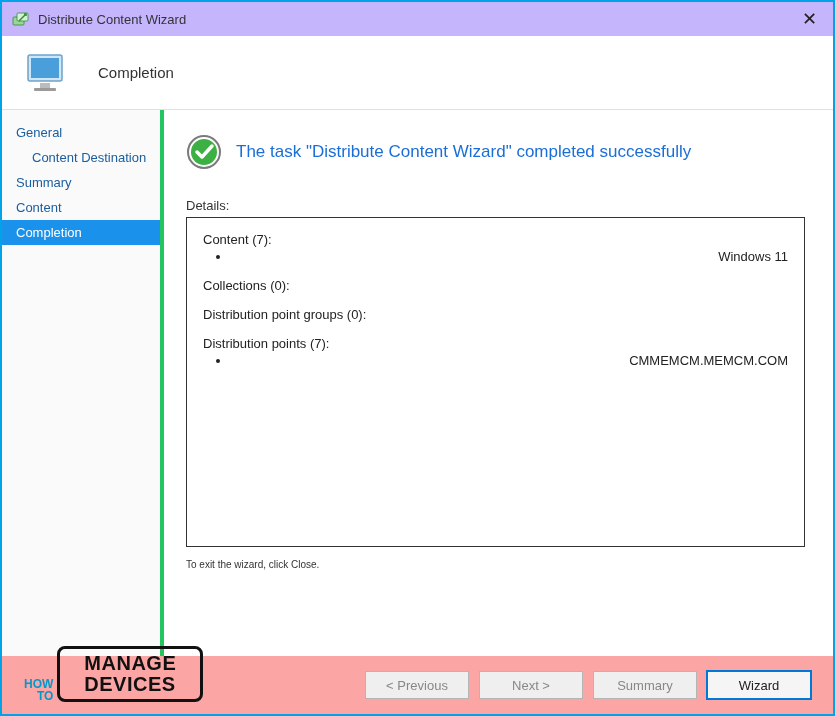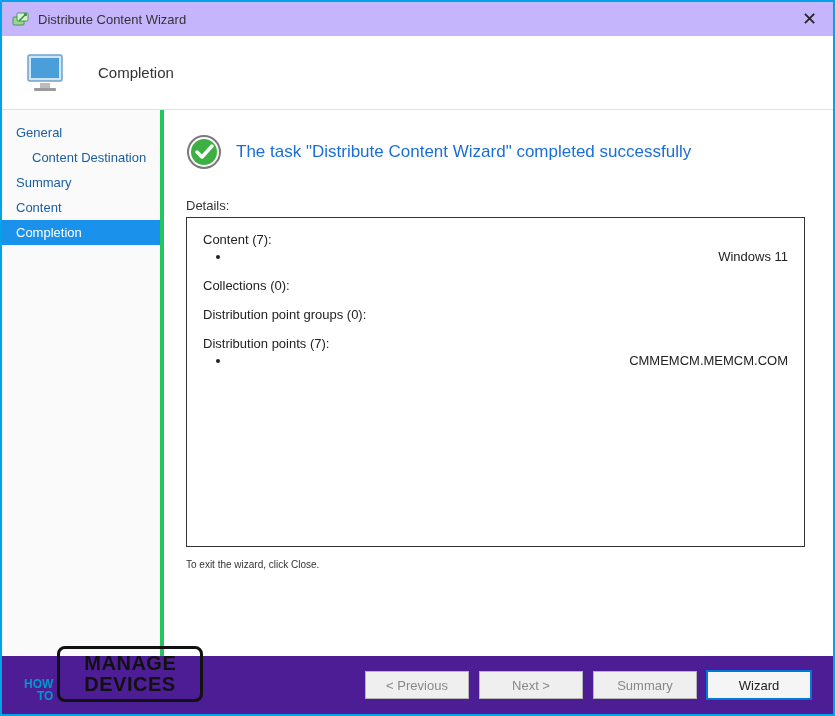--- a/index.html
+++ b/index.html
@@ -129,21 +129,21 @@
   
   .footer {
     position: absolute;
     bottom: 0; left: 0; right: 0;
     height: 58px;
     display: flex;
     align-items: center;
     justify-content: flex-end;
     padding-right: 22px;
     gap: 10px;
-    background: #4c1d95;
+    background: #fca5a5;
   }
   .footer button {
     width: 104px;
     height: 28px;
     font-family: inherit;
     font-size: 13px;
     border: 1px solid #b5b5b5;
     background: #efefef;
     color: #888;
     cursor: default;

